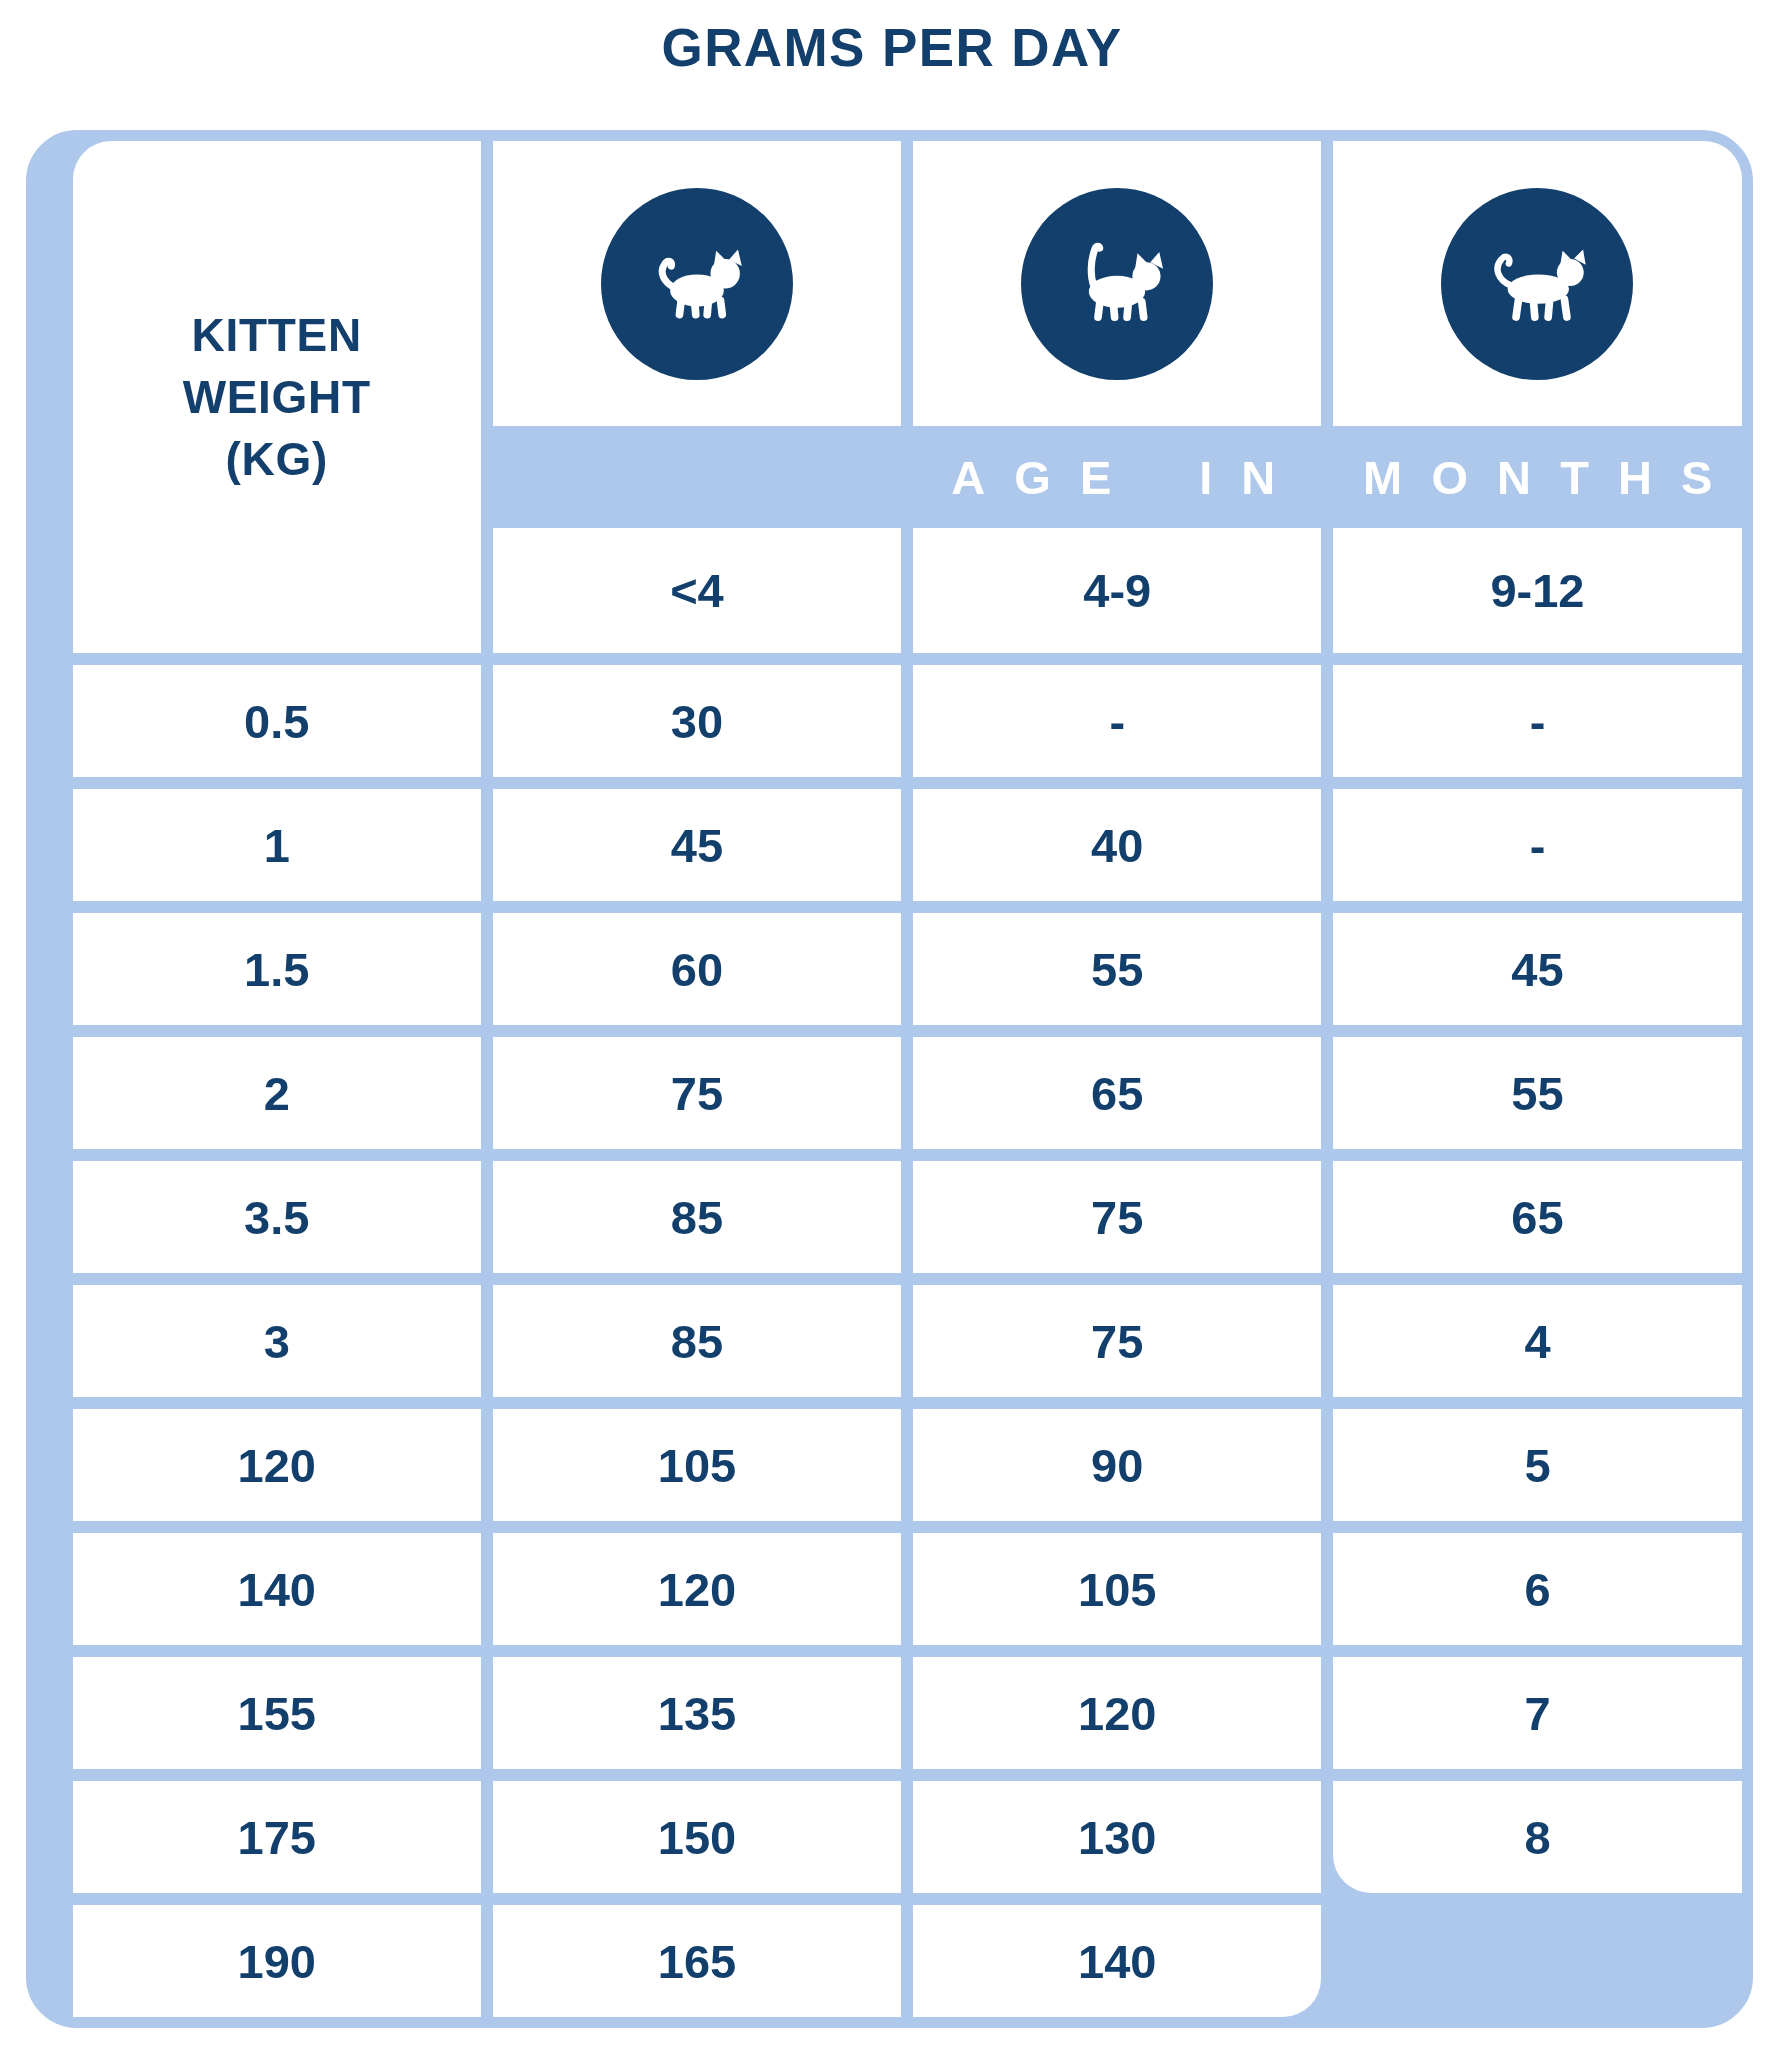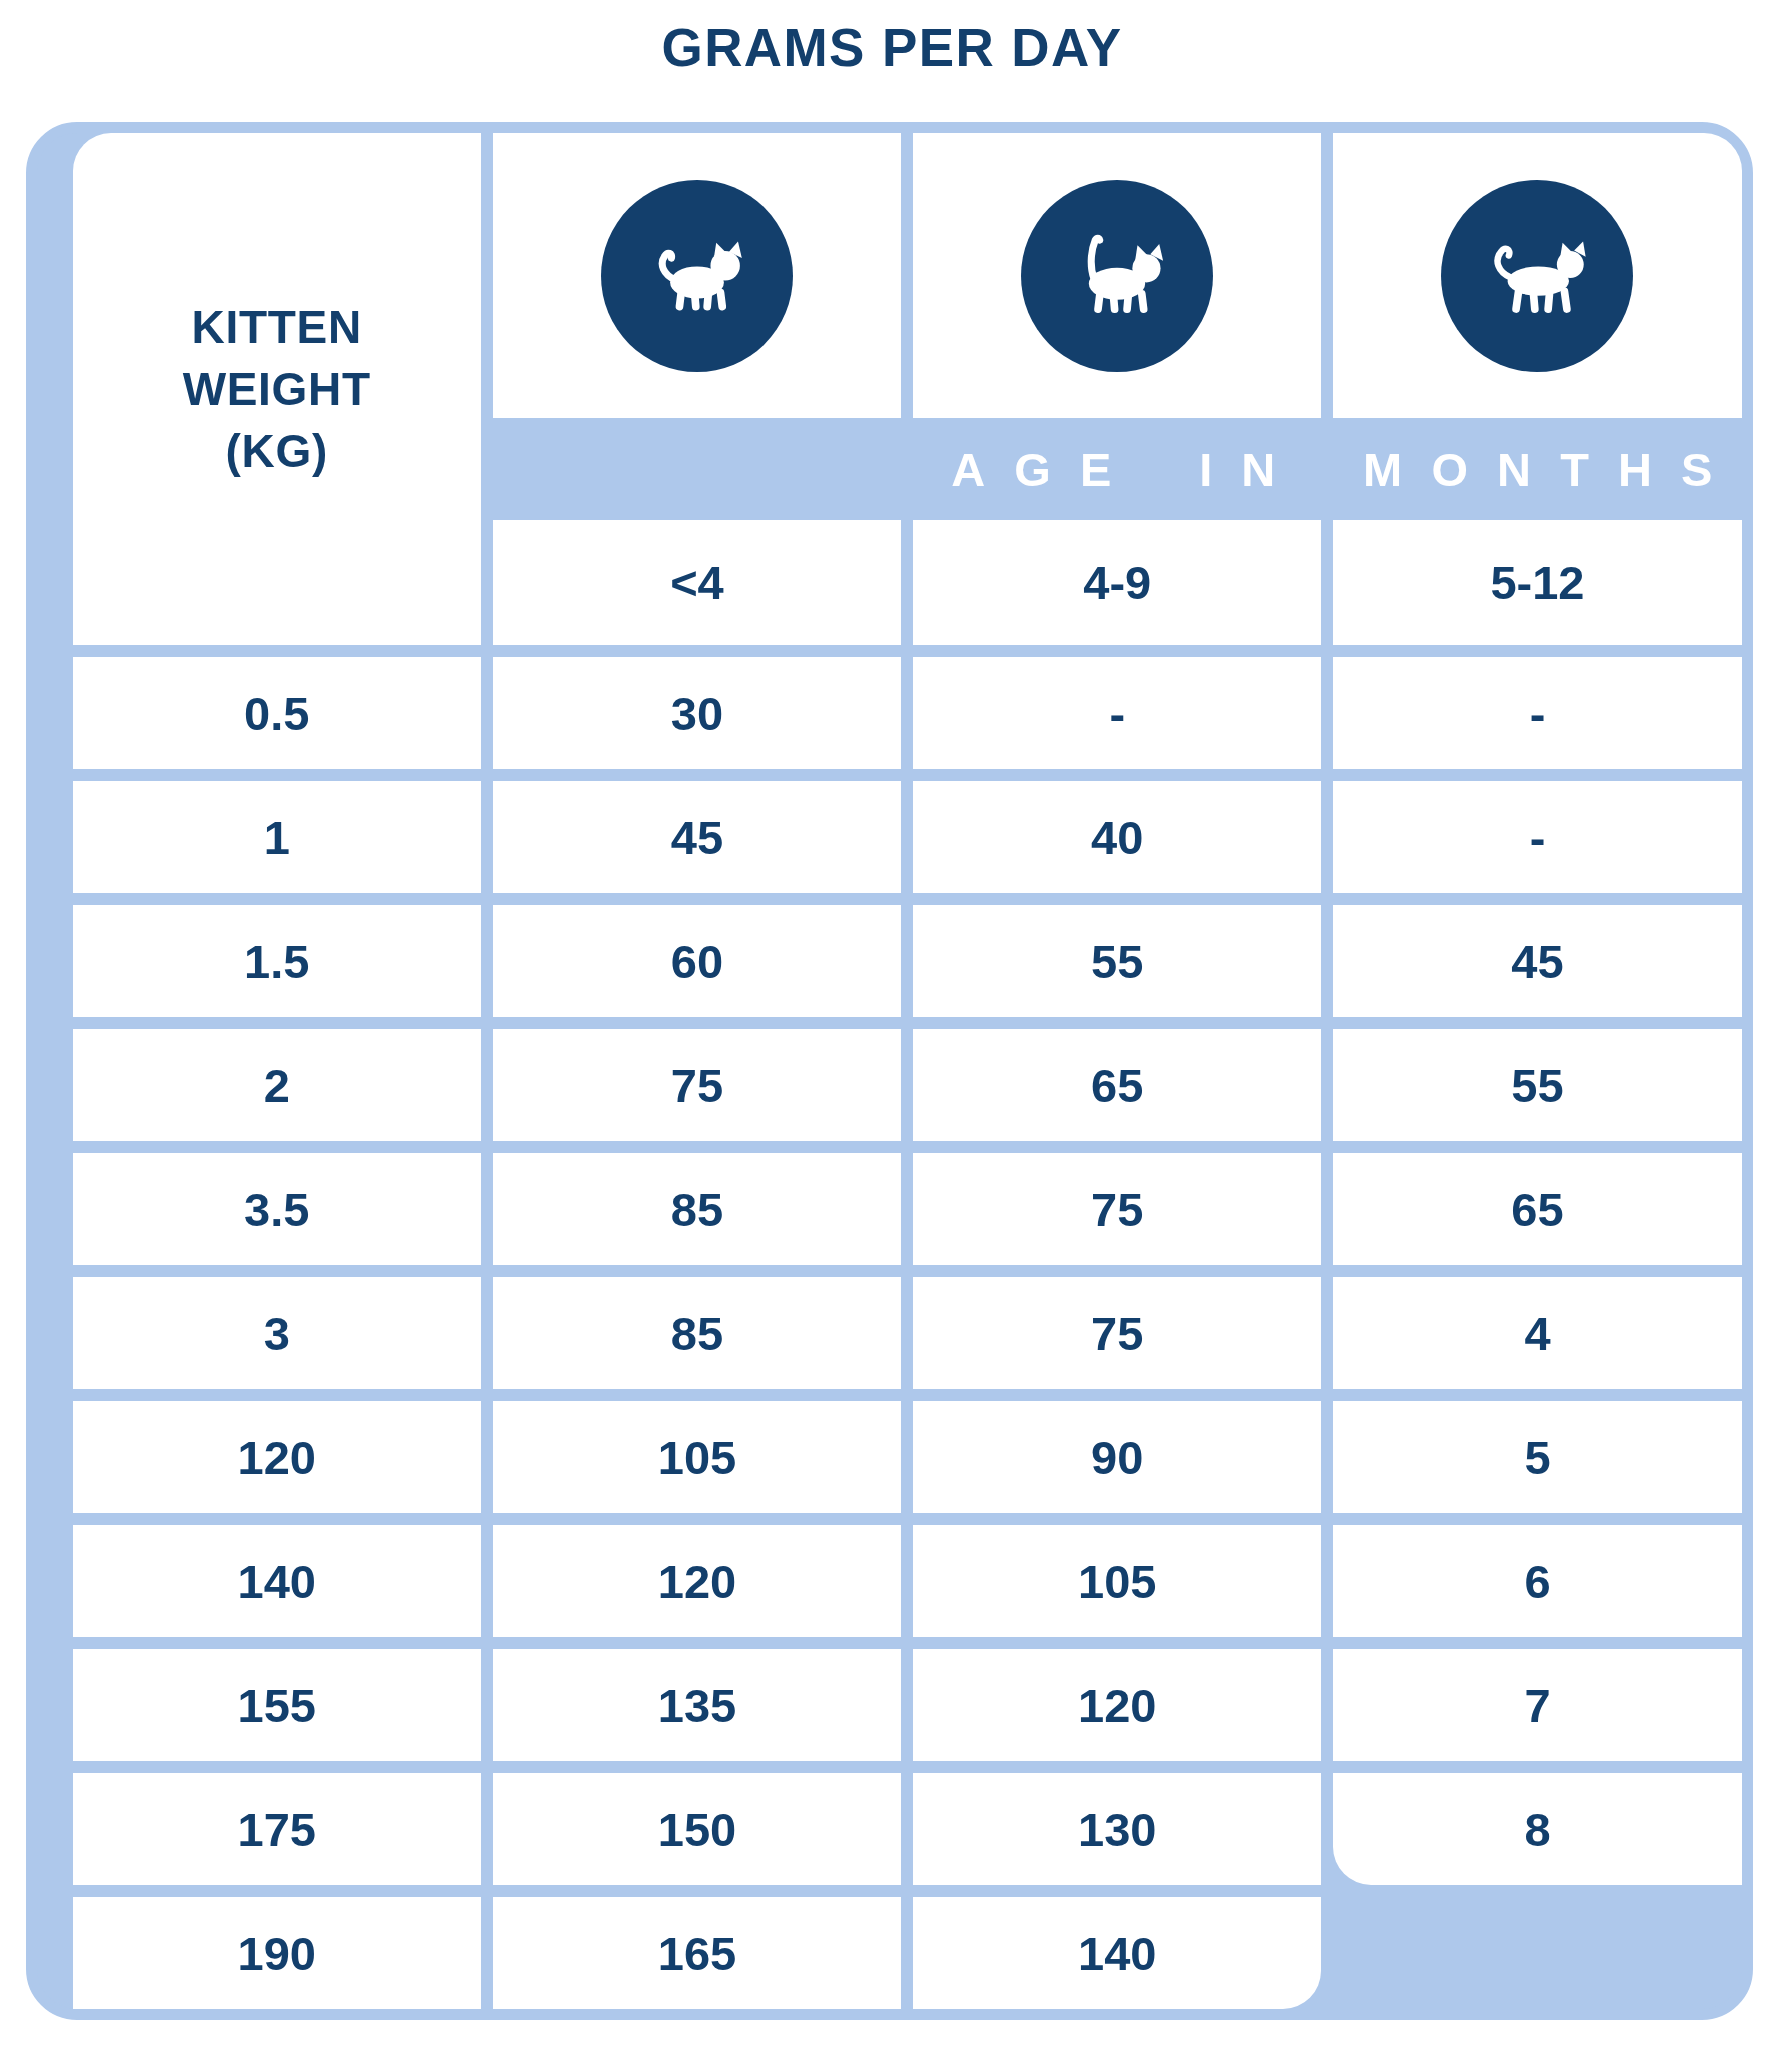--- a/index.html
+++ b/index.html
@@ -12,21 +12,21 @@
   body{
     width:1784px;height:2066px;position:relative;
     font-family:"Liberation Sans",sans-serif;
   }
   .title{
     position:absolute;top:18.5px;left:0;width:100%;
     text-align:center;color:var(--navy);
     font-size:53px;font-weight:700;letter-spacing:1.4px;line-height:1.1;
   }
   .feeding-table{
-    position:absolute;left:25.6px;top:122px;width:1727px;
+    position:absolute;left:25.6px;top:130px;width:1727px;
     border:11.4px solid var(--light-blue);
     border-radius:51px;
     background:var(--light-blue);
     display:grid;
     grid-template-columns:repeat(4,1fr);
     grid-template-rows:285px 78px 125px repeat(11,112px);
     gap:12px;
     padding-left:36px;
   }
   .cell{
@@ -132,21 +132,21 @@
       </svg>
     </div>
   </div>
 
   <div class="band">
     <span>AGE IN MONTHS</span>
   </div>
 
   <div class="cell subhead">&lt;4</div>
   <div class="cell subhead">4-9</div>
-  <div class="cell subhead">5-12</div>
+  <div class="cell subhead">9-12</div>
 
   <div class="cell num">0.5</div>
   <div class="cell num">30</div>
   <div class="cell num">-</div>
   <div class="cell num">-</div>
 
   <div class="cell num">1</div>
   <div class="cell num">45</div>
   <div class="cell num">40</div>
   <div class="cell num">-</div>

